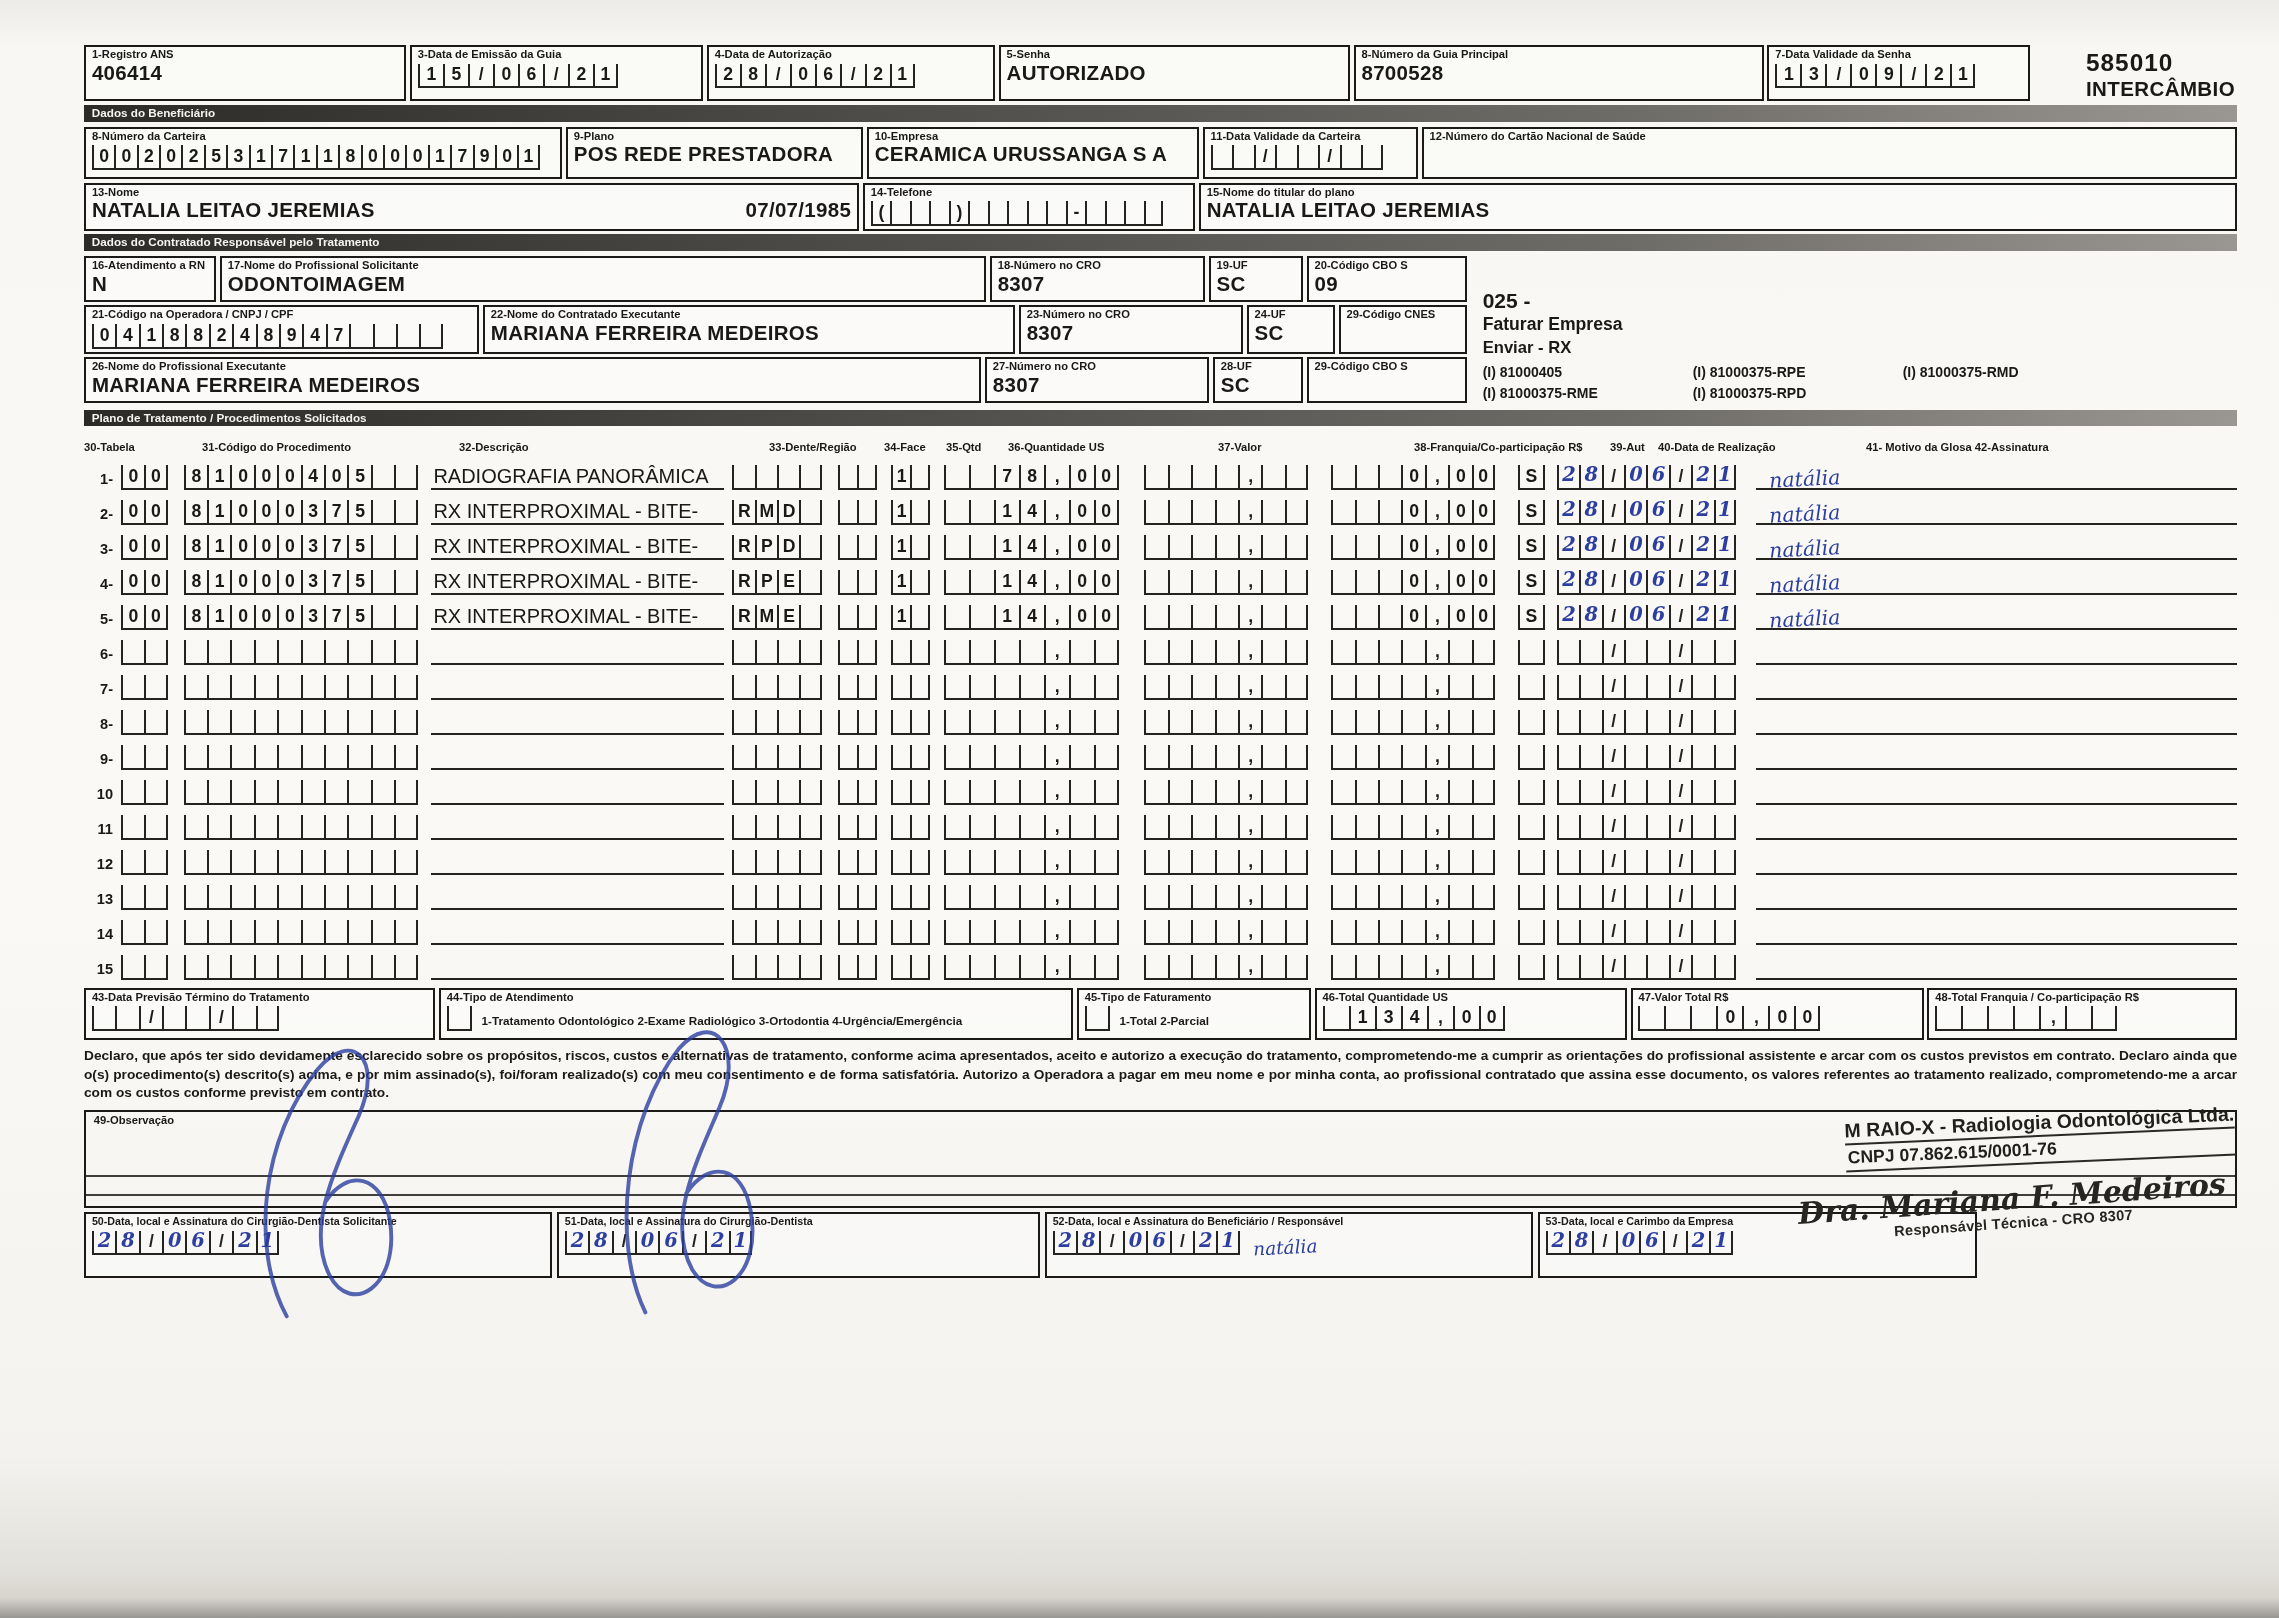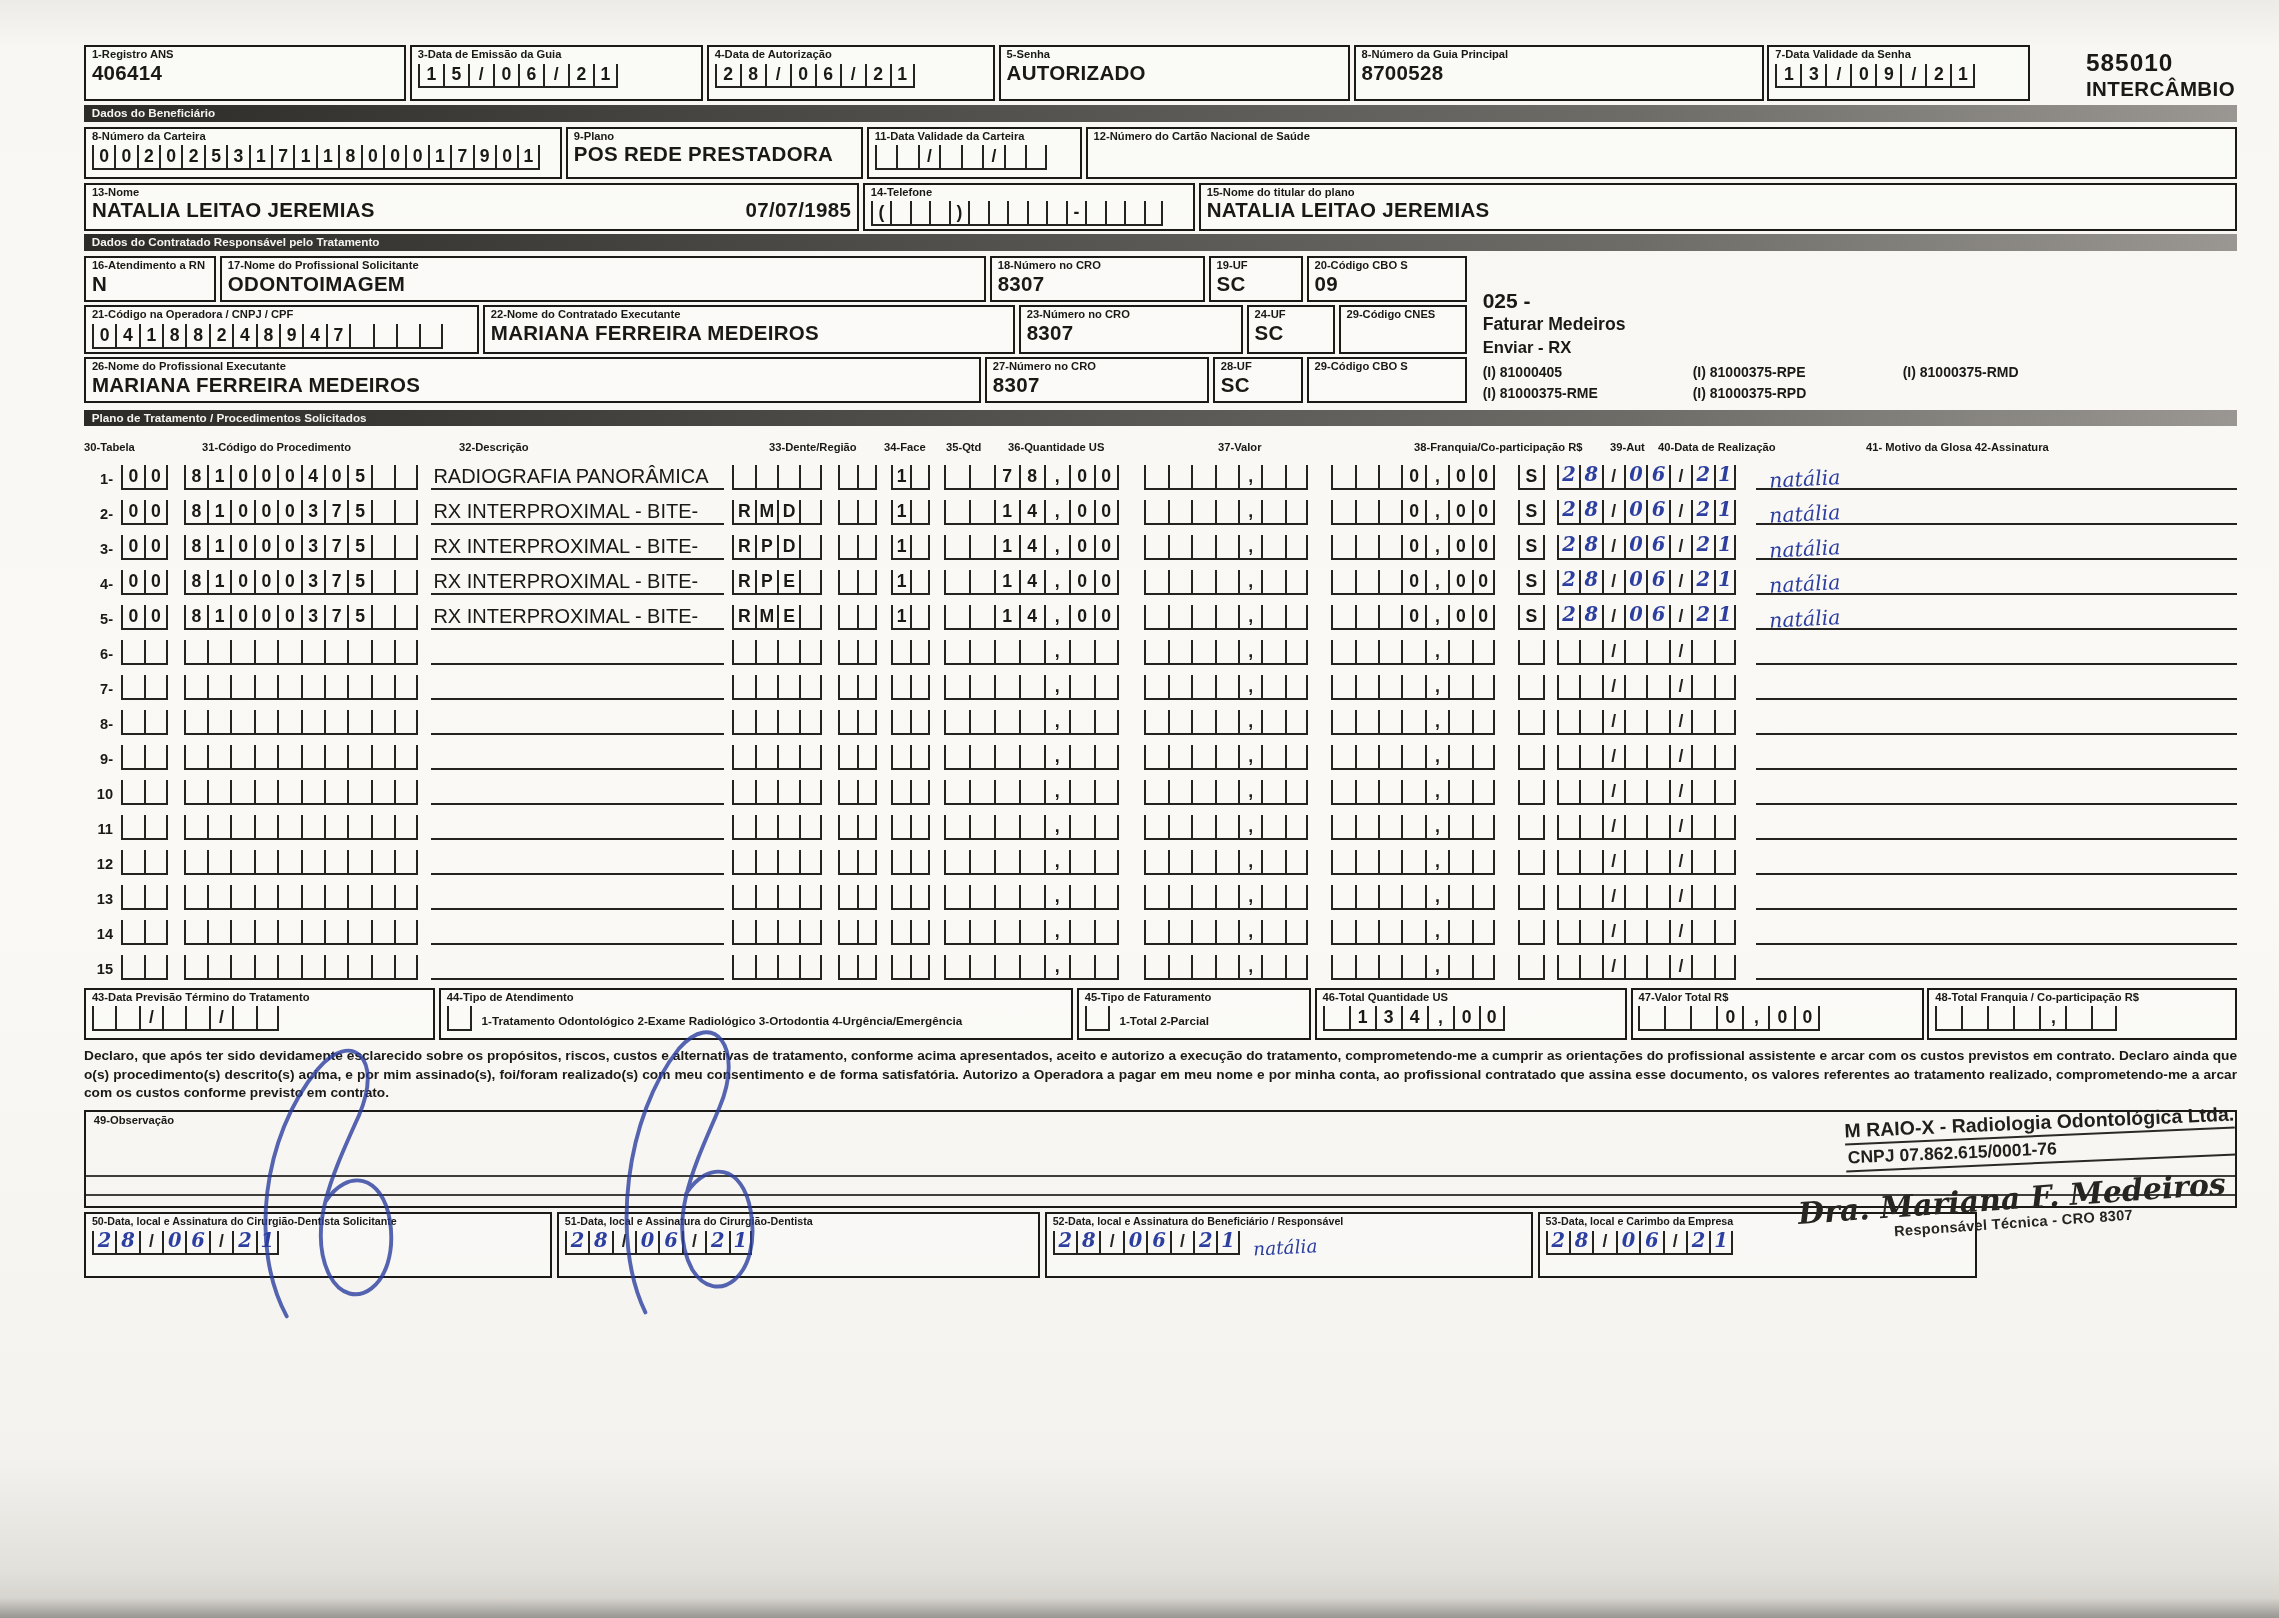--- a/index.html
+++ b/index.html
@@ -192,20 +192,24 @@
             <span class="cc">1</span>
             <span class="cc">7</span>
             <span class="cc">9</span>
             <span class="cc">0</span>
             <span class="cc">1</span>
           </span>
       </div>
       <div class="fbox" style="width:297px">
         <span class="flabel">9-Plano</span>
         <span class="fvalue">POS REDE PRESTADORA</span>
+      </div>
+      <div class="fbox" style="width:332px">
+        <span class="flabel">10-Empresa</span>
+        <span class="fvalue">CERAMICA URUSSANGA S A</span>
       </div>
       <div class="fbox" style="width:215px">
         <span class="flabel">11-Data Validade da Carteira</span>
         <span class="comb" style="--cw:21.5px">
             <span class="cc"></span>
             <span class="cc"></span>
             <span class="cc sep">/</span>
             <span class="cc"></span>
             <span class="cc"></span>
             <span class="cc sep">/</span>
@@ -331,21 +335,21 @@
             <span class="fvalue">SC</span>
           </div>
           <div class="fbox" style="flex:1">
             <span class="flabel">29-Código CBO S</span>
             <span class="fvalue"></span>
           </div>
         </div>
       </div>
       <div class="info">
         <div class="l1">025 -</div>
-        <div class="l2">Faturar Medeiros</div>
+        <div class="l2">Faturar Empresa</div>
         <div class="l3">Enviar - RX</div>
         <div class="info-codes">
           <span>(I) 81000405</span>
           <span>(I) 81000375-RPE</span>
           <span>(I) 81000375-RMD</span>
           <span>(I) 81000375-RME</span>
           <span>(I) 81000375-RPD</span>
         </div>
       </div>
     </div>

